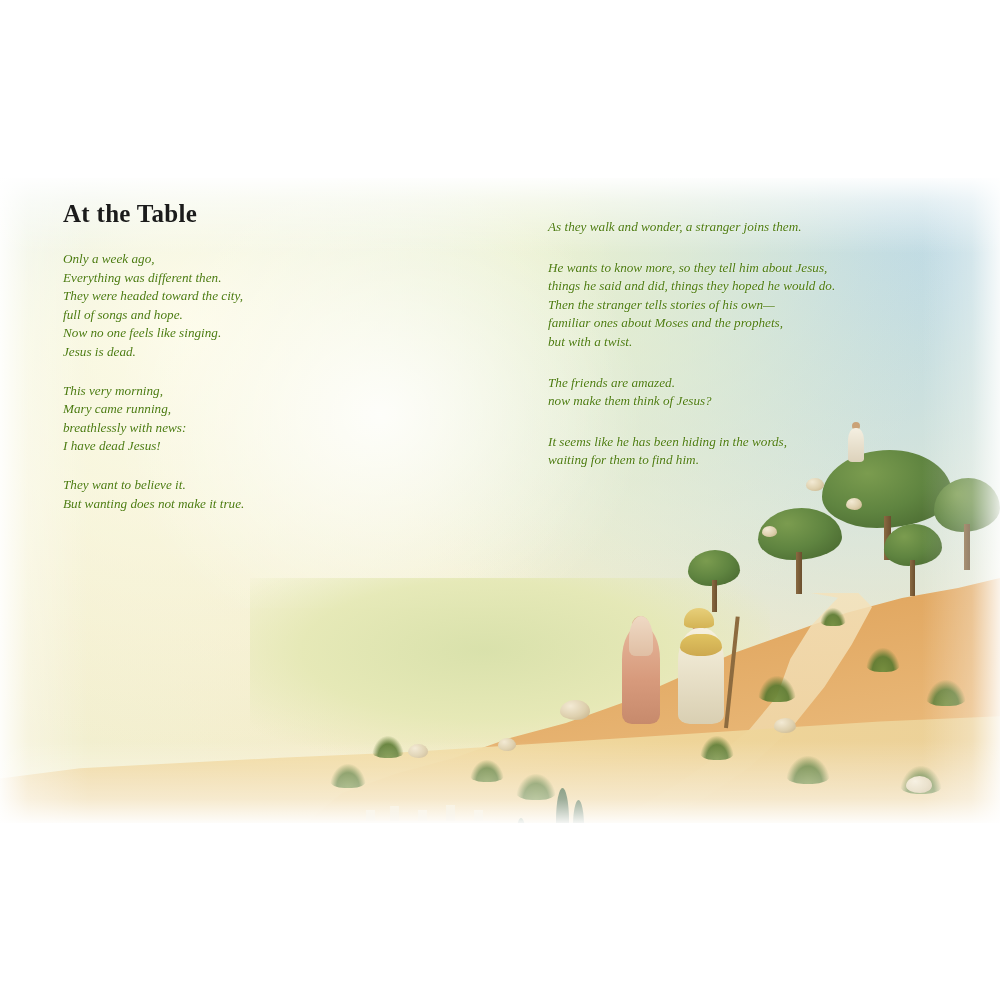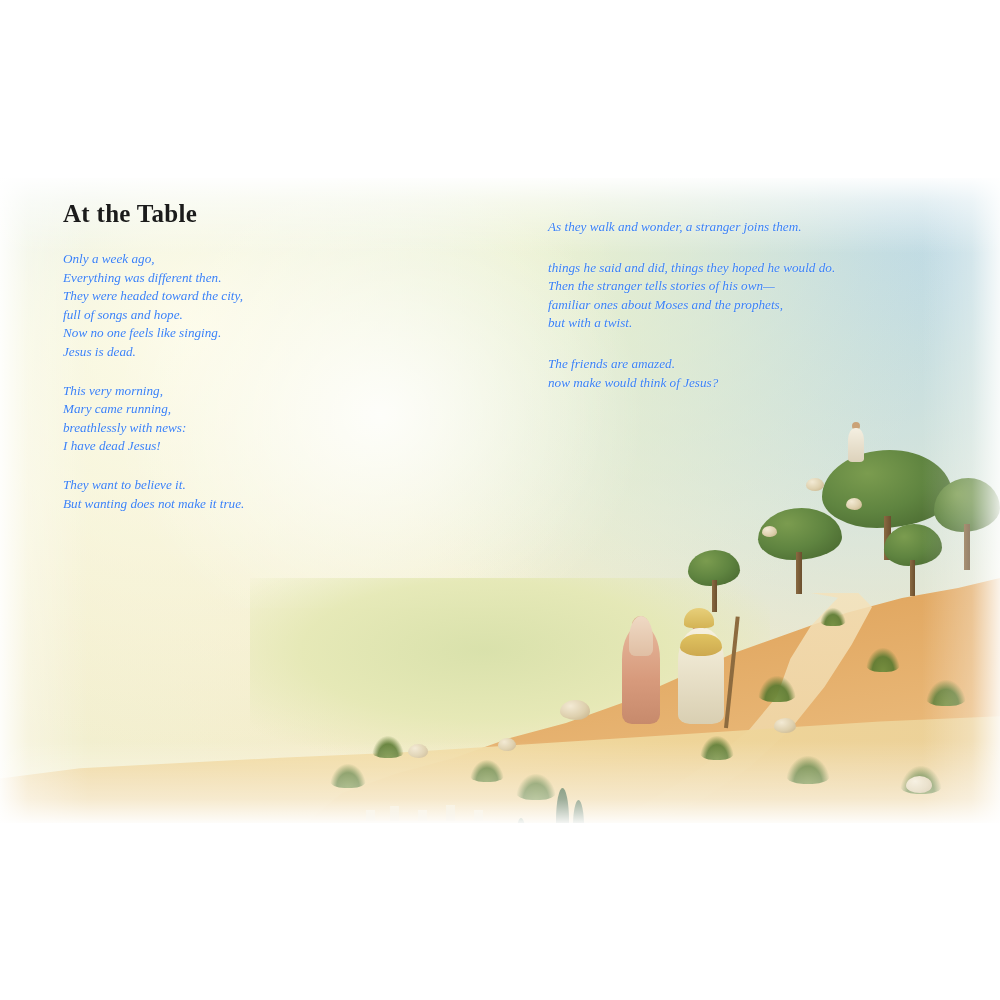--- a/index.html
+++ b/index.html
@@ -180,21 +180,21 @@
     letter-spacing: .3px;
     color: #1b1b1b;
   }
 
   .stanza {
     margin: 0 0 20px 0;
     font-family: "Liberation Serif", serif;
     font-style: italic;
     font-size: 13.2px;
     line-height: 18.6px;
-    color: #3b82f6;
+    color: #4d7c0f;
     text-shadow: 0 0 2px rgba(255,255,255,.75);
   }
   .stanza .line { display: block; white-space: pre; }
   #col-right .stanza { margin-bottom: 22px; }
 </style>
 </head>
 <body>
 
 <div id="page">
 
@@ -309,26 +309,31 @@
       <span class="line">But wanting does not make it true.</span>
     </p>
   </div>
 
   <div id="col-right">
     <p class="stanza">
       <span class="line">As they walk and wonder, a stranger joins them.</span>
     </p>
 
     <p class="stanza">
+      <span class="line">He wants to know more, so they tell him about Jesus,</span>
       <span class="line">things he said and did, things they hoped he would do.</span>
       <span class="line">Then the stranger tells stories of his own—</span>
       <span class="line">familiar ones about Moses and the prophets,</span>
       <span class="line">but with a twist.</span>
     </p>
 
     <p class="stanza">
       <span class="line">The friends are amazed.</span>
-      <span class="line">now make would think of Jesus?</span>
-    </p>
-
+      <span class="line">now make them think of Jesus?</span>
+    </p>
+
+    <p class="stanza">
+      <span class="line">It seems like he has been hiding in the words,</span>
+      <span class="line">waiting for them to find him.</span>
+    </p>
   </div>
 
 </div>
 
 </body></html>

